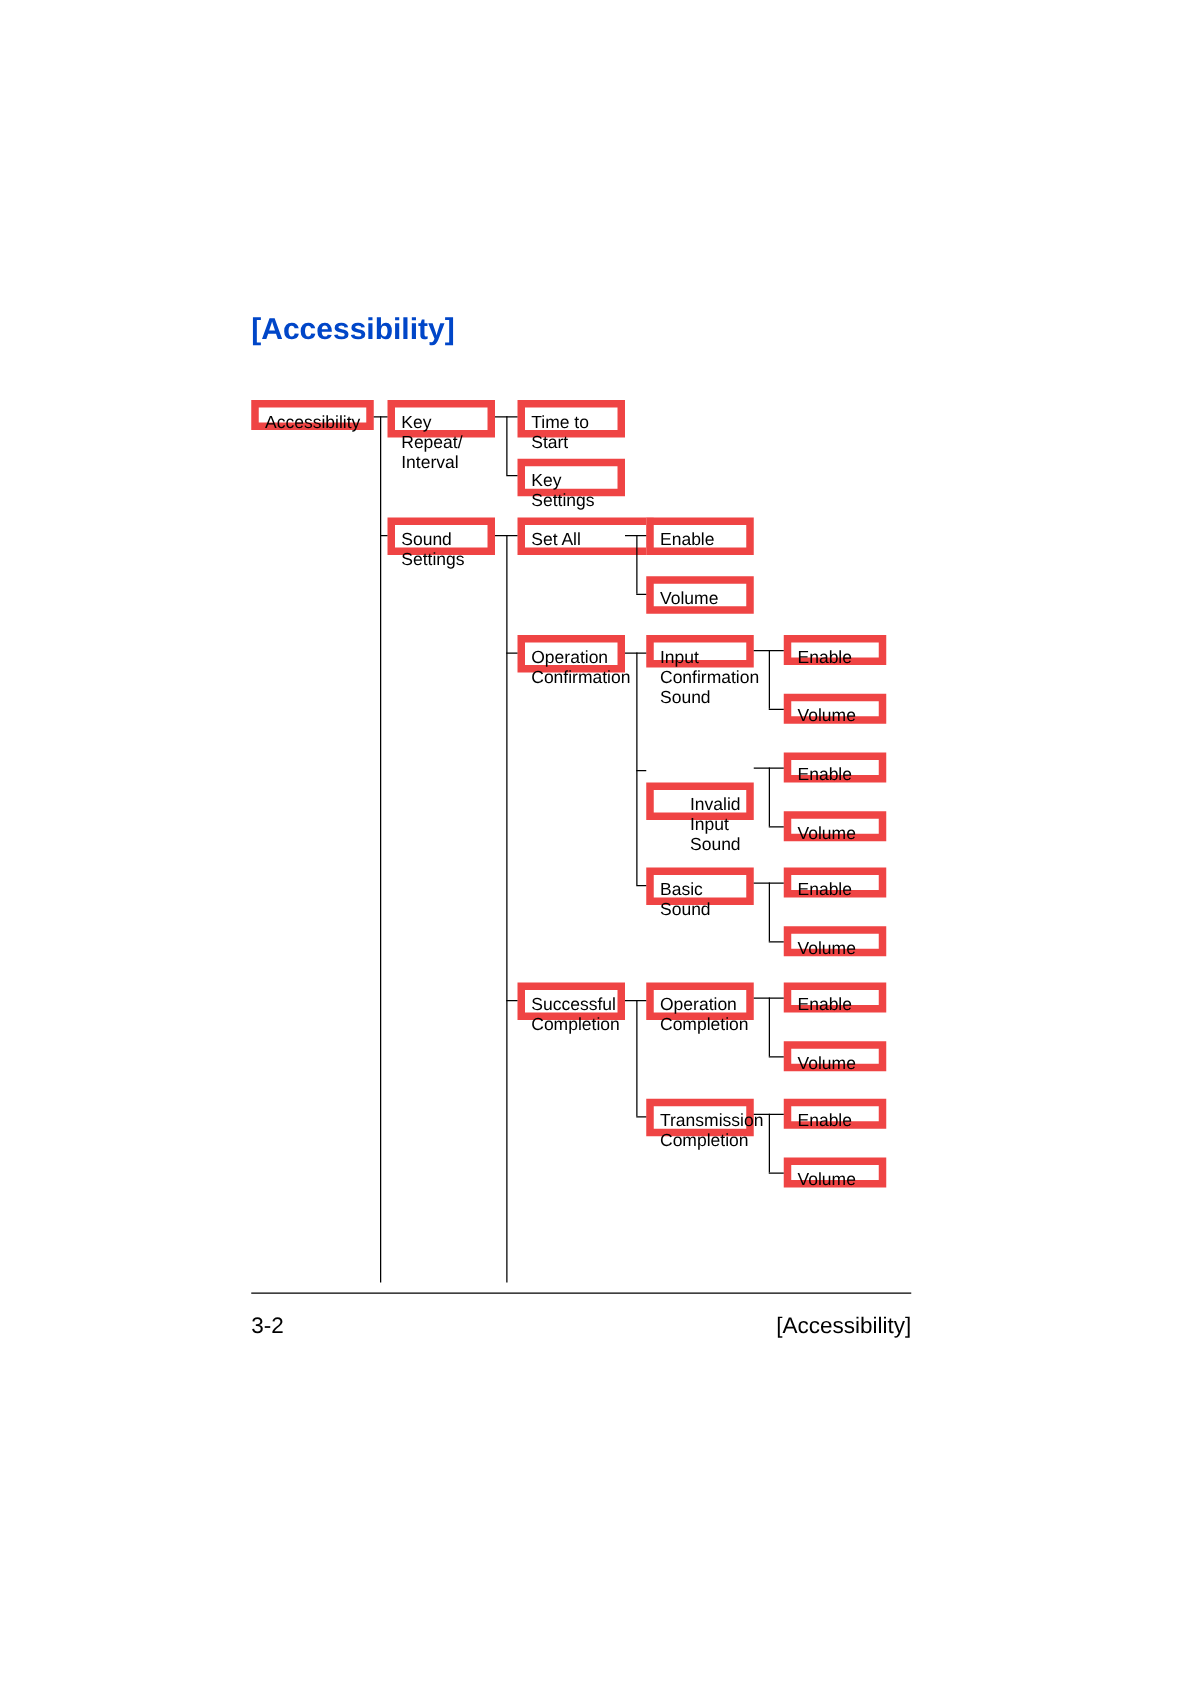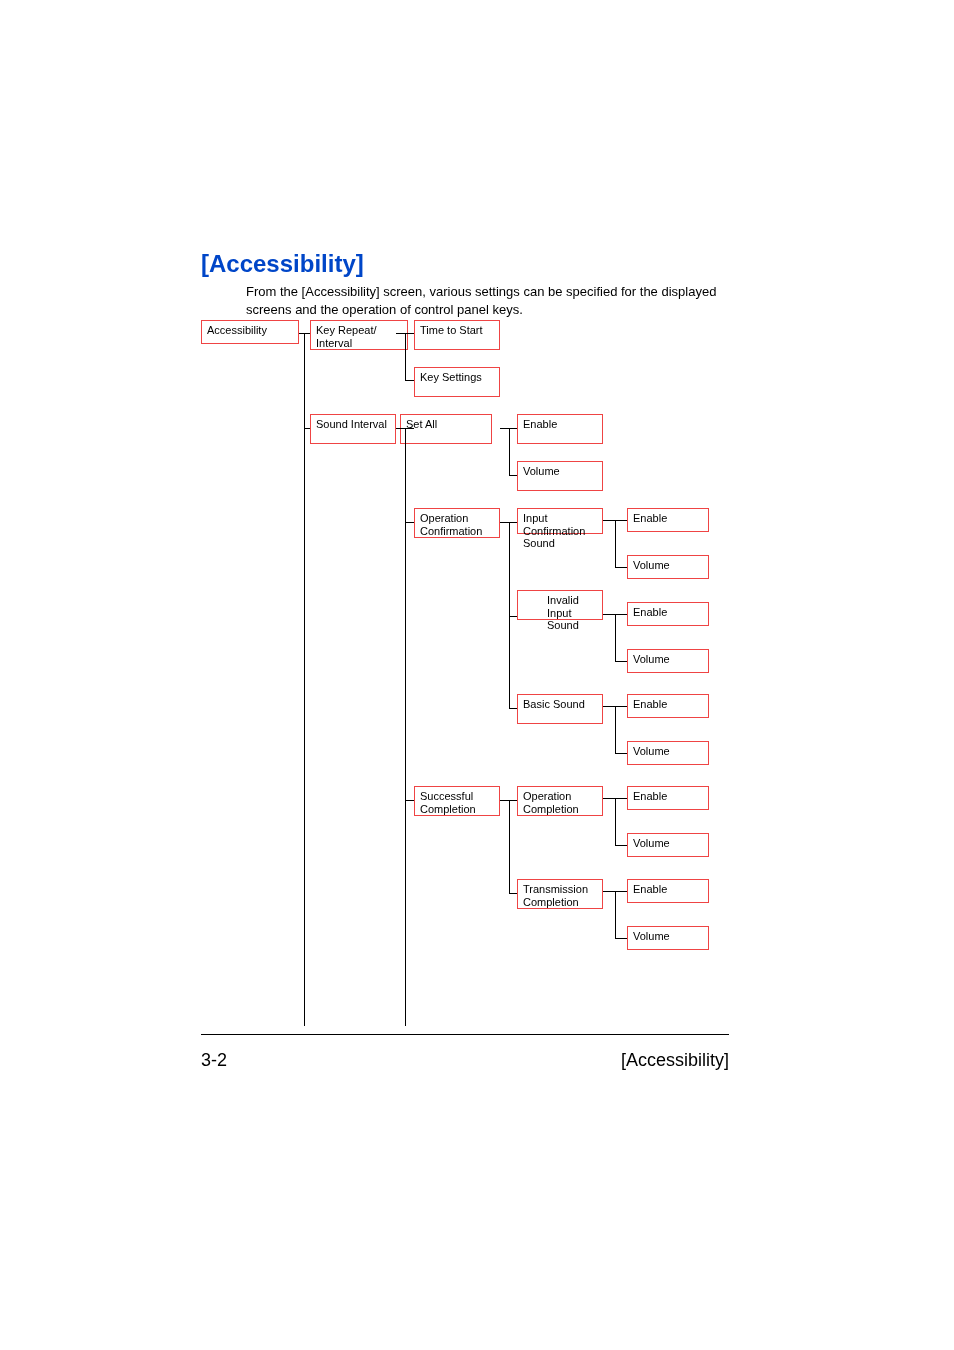--- a/index.html
+++ b/index.html
@@ -28,22 +28,22 @@
     left: 246px;
     top: 270px;
     width: 495px;
     font-size: 13px;
     line-height: 1.35;
     color: #000;
   }
   .node {
     position: absolute;
     box-sizing: border-box;
-    border: 1px solid #ef4444;
-    font-size: 11px;
+    border: 6px solid #ef4444;
+    font-size: 14px;
     line-height: 1.15;
     padding: 3px 4px 3px 5px;
     background: #fff;
   }
   .conn-h {
     position: absolute;
     height: 0;
     border-top: 1px solid #000;
   }
   .conn-v {
@@ -71,37 +71,36 @@
     top: 1050px;
     font-size: 18px;
   }
 </style>
 </head>
 <body>
 
 <div class="page">
 
   <h2 class="heading">[Accessibility]</h2>
-  <p class="intro">From the [Accessibility] screen, various settings can be specified for the displayed screens and the operation of control panel keys.</p>
 
   <div class="node" style="left:201px; top:320px; width:98px; height:24px;">Accessibility</div>
 
-  <div class="node" style="left:310px; top:320px; width:98px; height:30px;">Key Repeat/<br>Interval</div>
-  <div class="node" style="left:310px; top:414px; width:86px; height:30px;">Sound Interval</div>
+  <div class="node" style="left:310px; top:320px; width:86px; height:30px;">Key Repeat/<br>Interval</div>
+  <div class="node" style="left:310px; top:414px; width:86px; height:30px;">Sound Settings</div>
 
   <div class="node" style="left:414px; top:320px; width:86px; height:30px;">Time to Start</div>
   <div class="node" style="left:414px; top:367px; width:86px; height:30px;">Key Settings</div>
-  <div class="node" style="left:400px; top:414px; width:92px; height:30px;">Set All</div>
+  <div class="node" style="left:414px; top:414px; width:109px; height:30px;">Set All</div>
   <div class="node" style="left:414px; top:508px; width:86px; height:30px;">Operation<br>Confirmation</div>
   <div class="node" style="left:414px; top:786px; width:86px; height:30px;">Successful<br>Completion</div>
 
   <div class="node" style="left:517px; top:414px; width:86px; height:30px;">Enable</div>
   <div class="node" style="left:517px; top:461px; width:86px; height:30px;">Volume</div>
   <div class="node" style="left:517px; top:508px; width:86px; height:26px;">Input Confirmation Sound</div>
-  <div class="node" style="left:517px; top:590px; width:86px; height:30px;padding-left:29px;">Invalid Input<br>Sound</div>
+  <div class="node" style="left:517px; top:626px; width:86px; height:30px;padding-left:29px;">Invalid Input<br>Sound</div>
   <div class="node" style="left:517px; top:694px; width:86px; height:30px;">Basic Sound</div>
   <div class="node" style="left:517px; top:786px; width:86px; height:30px;">Operation<br>Completion</div>
   <div class="node" style="left:517px; top:879px; width:86px; height:30px;">Transmission<br>Completion</div>
 
   <div class="node" style="left:627px; top:508px; width:82px; height:24px;">Enable</div>
   <div class="node" style="left:627px; top:555px; width:82px; height:24px;">Volume</div>
   <div class="node" style="left:627px; top:602px; width:82px; height:24px;">Enable</div>
   <div class="node" style="left:627px; top:649px; width:82px; height:24px;">Volume</div>
   <div class="node" style="left:627px; top:694px; width:82px; height:24px;">Enable</div>
   <div class="node" style="left:627px; top:741px; width:82px; height:24px;">Volume</div>

